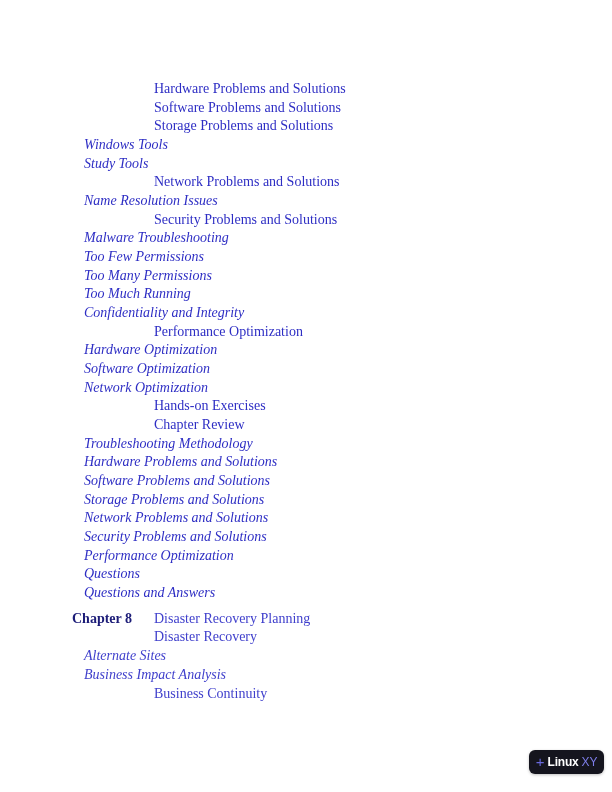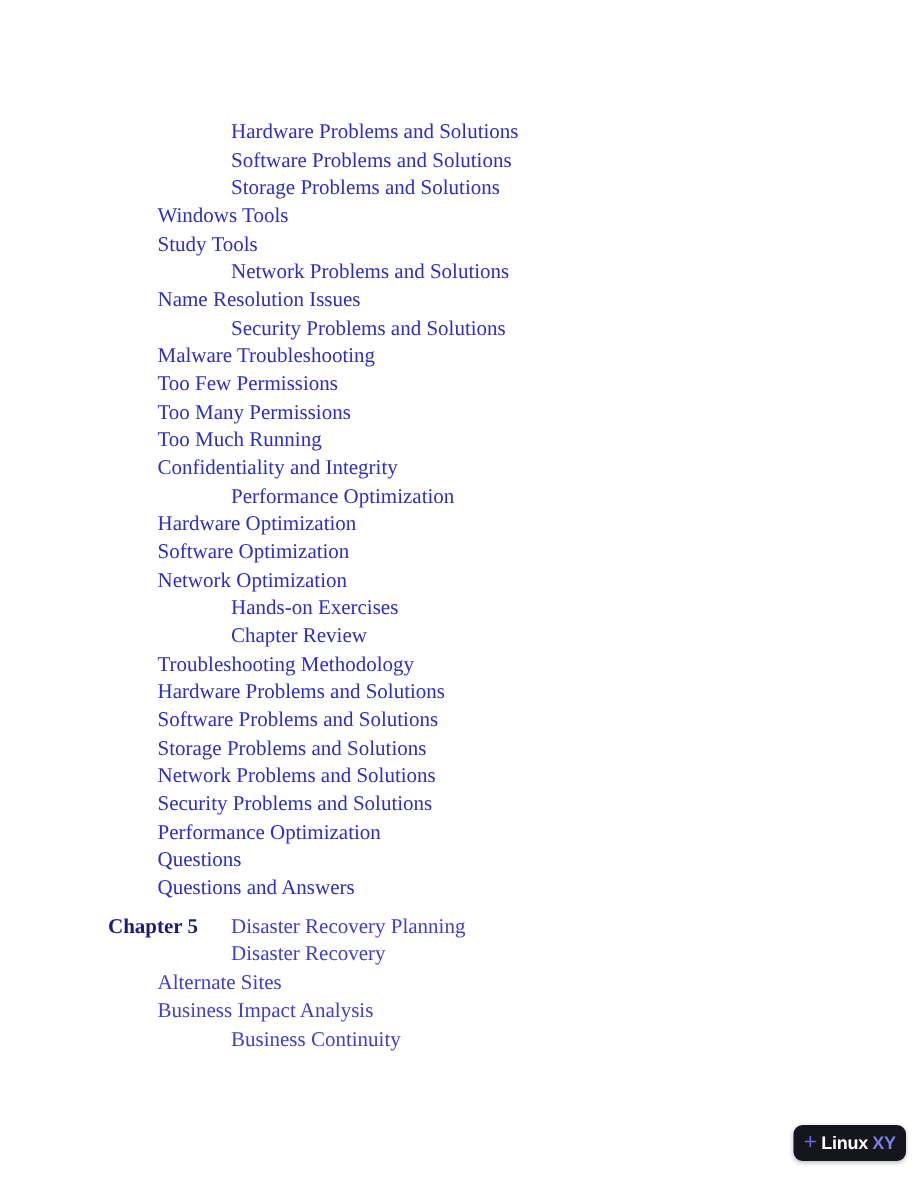--- a/index.html
+++ b/index.html
@@ -21,21 +21,21 @@
     right: 0;
   }
   .toc-row {
     font-size: 14px;
     line-height: 18.67px;
     white-space: nowrap;
     color: var(--entry, #2e2ec4);
     cursor: pointer;
   }
   .toc-row.level-1 { margin-left: 154px; }
-  .toc-row.level-2 { margin-left: 105px; }
+  .toc-row.level-2 { margin-left: 84px; font-style: italic; }
   .toc-block-2 .toc-row { color: var(--entry2, #4040cc); }
   .chapter-row {
     margin-top: 7px;
     position: relative;
     font-size: 14px;
     line-height: 18.67px;
     white-space: nowrap;
   }
   .chapter-label {
     position: absolute;
@@ -75,21 +75,21 @@
   }
   .logo-study {
     color: var(--logo_text, #ffffff);
     font-size: 12px;
     font-weight: bold;
     letter-spacing: -0.2px;
   }
   .logo-xy {
     color: var(--logo_xy, #7d7de8);
     font-size: 12px;
-    font-weight: bold;
+    font-weight: normal;
     letter-spacing: -0.2px;
   }
 </style>
 </head>
 <body>
 
 <div class="toc">
 
   <div class="toc-block toc-block-1">
 
@@ -144,21 +144,21 @@
       <div class="toc-row level-2">Security Problems and Solutions</div>
 
       <div class="toc-row level-2">Performance Optimization</div>
 
       <div class="toc-row level-2">Questions</div>
 
       <div class="toc-row level-2">Questions and Answers</div>
     </div>
 
   <div class="chapter-row">
-    <span class="chapter-label">Chapter 5</span>
+    <span class="chapter-label">Chapter 8</span>
     <span class="chapter-title">Disaster Recovery Planning</span>
   </div>
 
   <div class="toc-block toc-block-2">
 
       <div class="toc-row level-1">Disaster Recovery</div>
 
       <div class="toc-row level-2">Alternate Sites</div>
 
 

